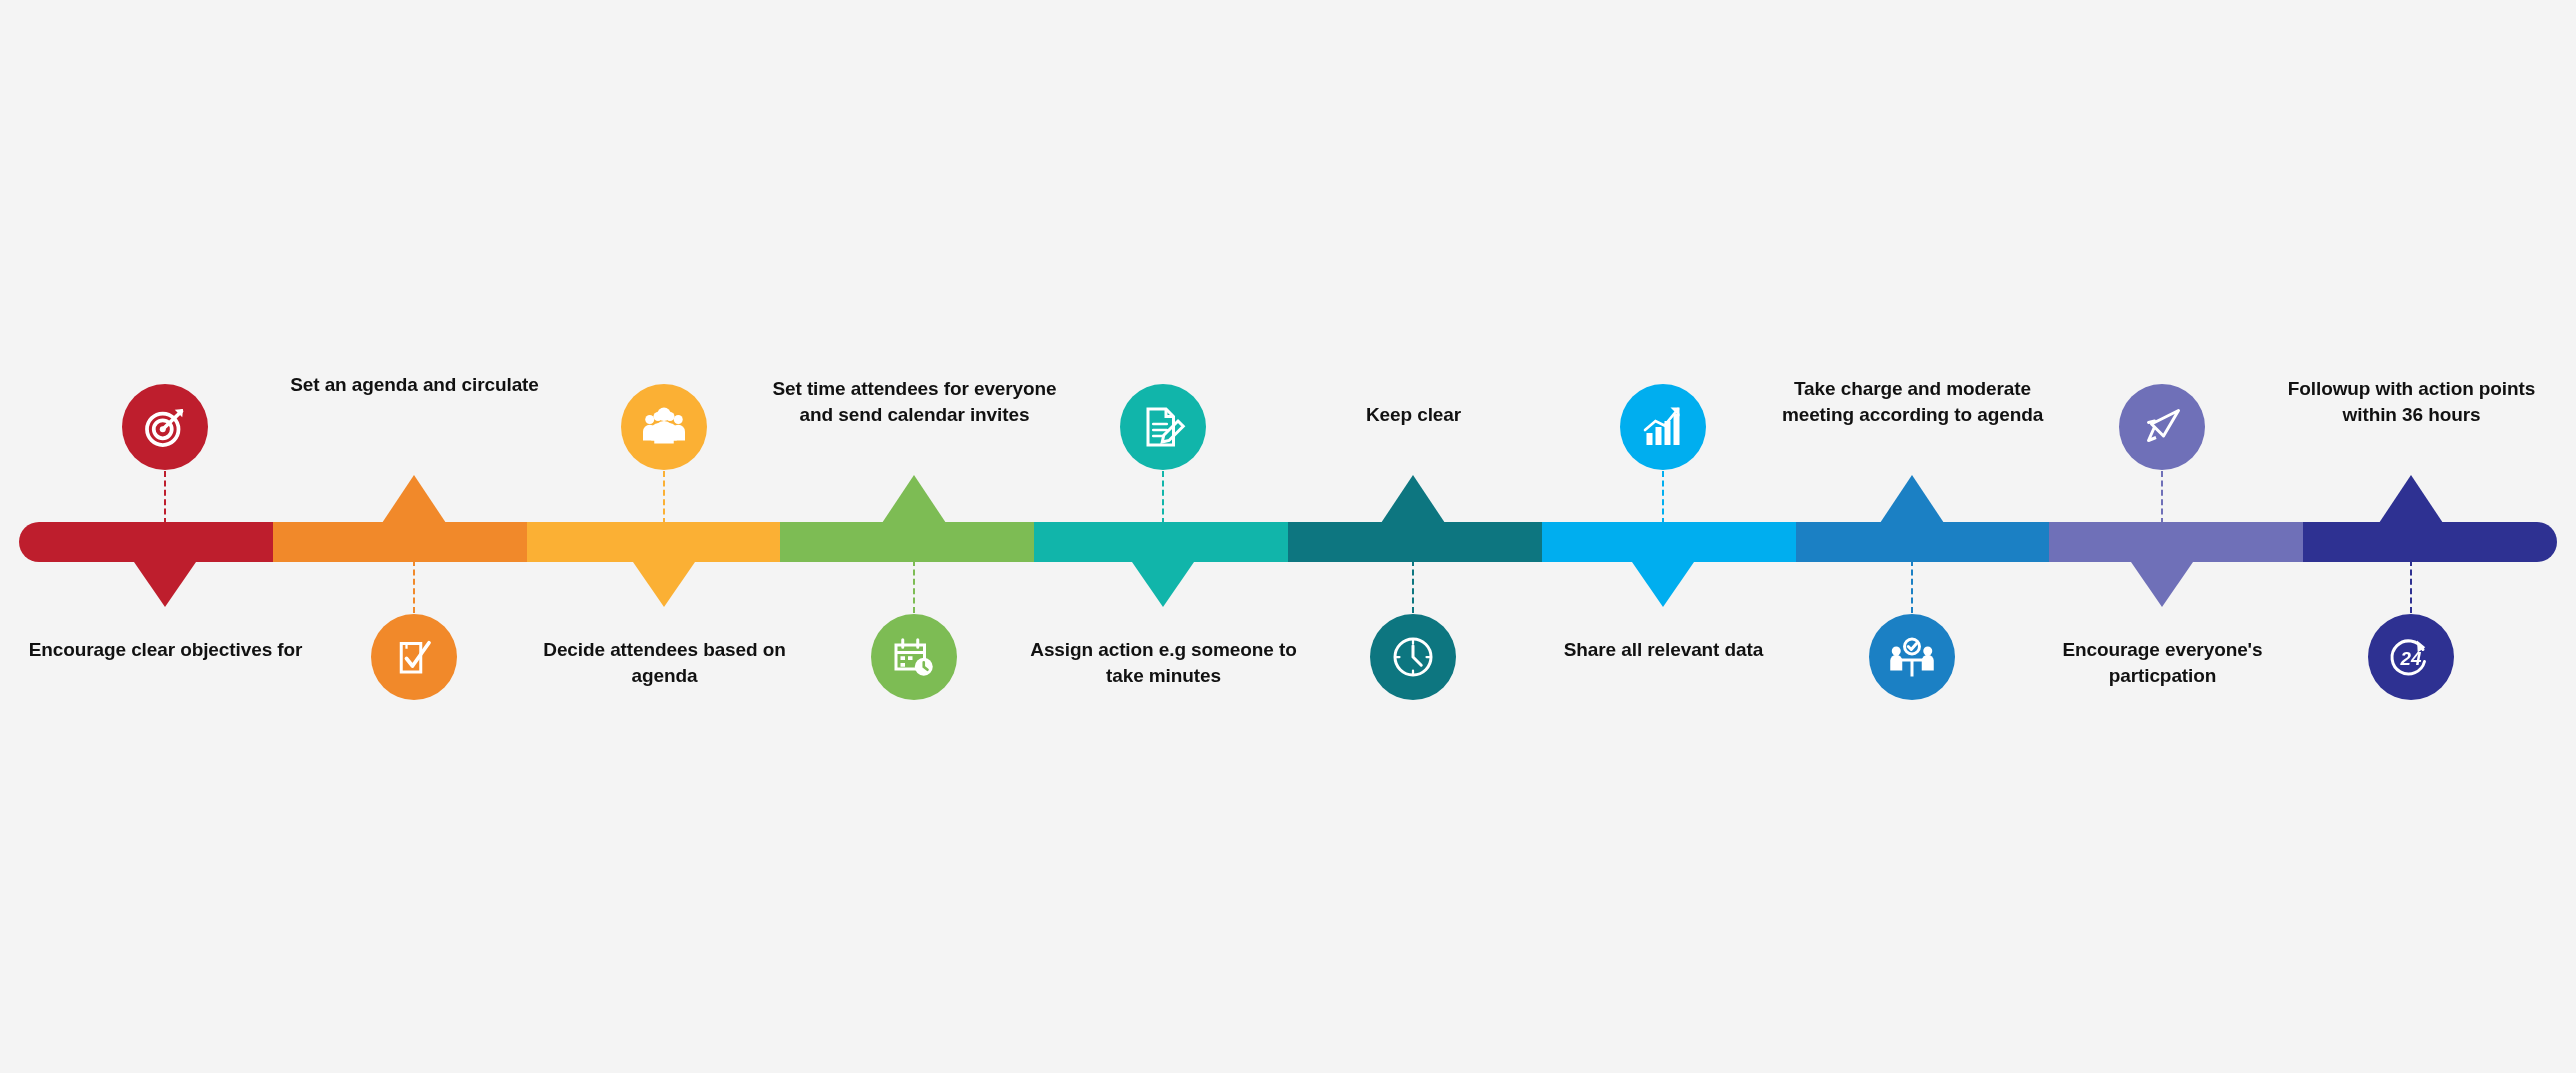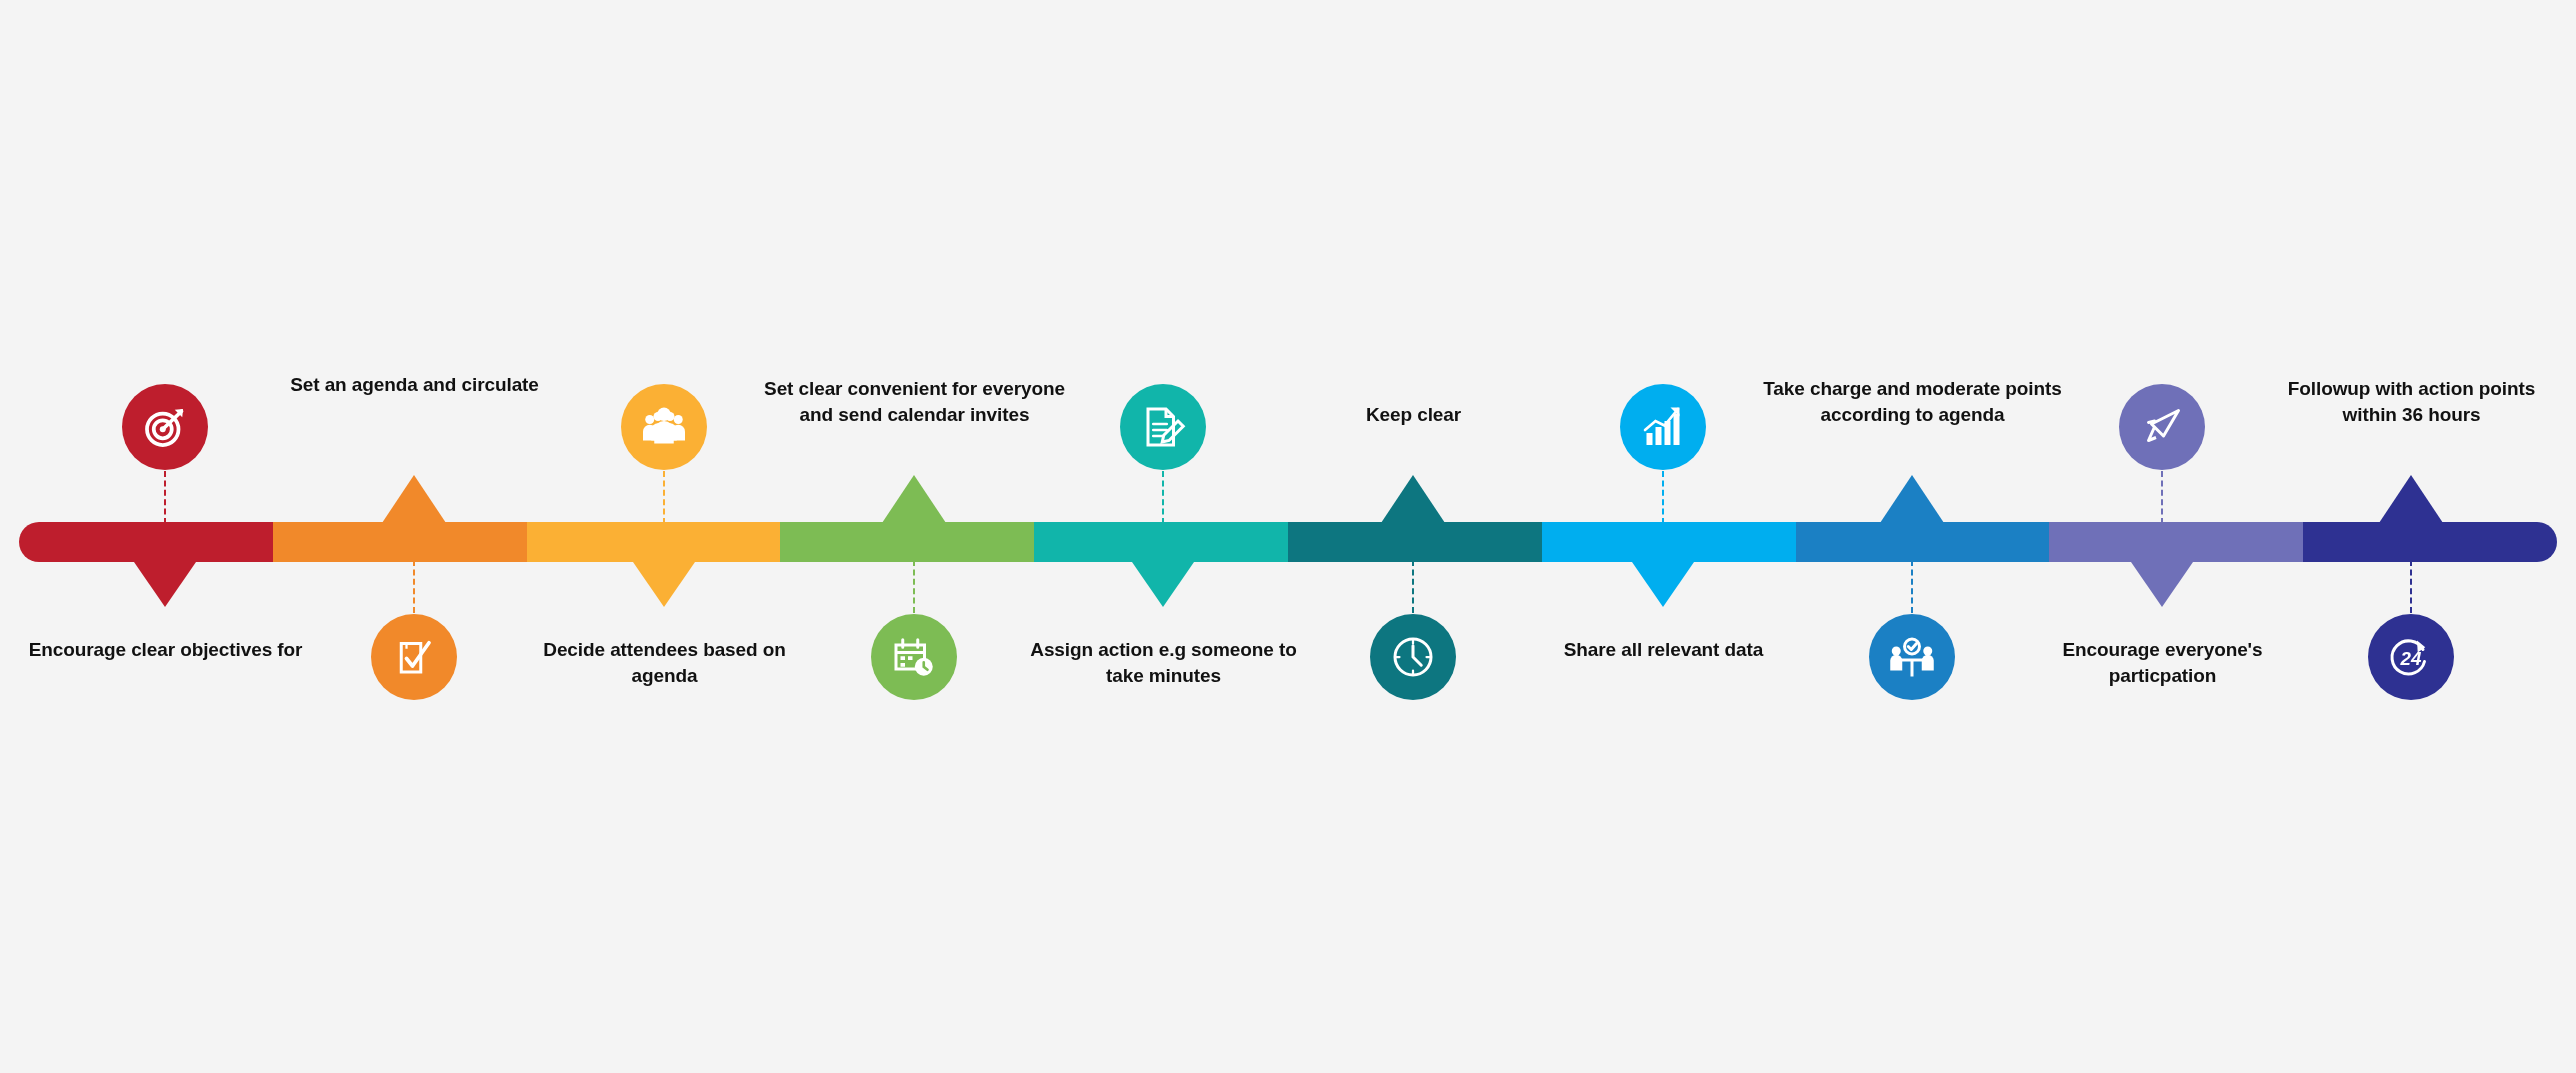--- a/index.html
+++ b/index.html
@@ -169,21 +169,21 @@
       <path d="M17 9 v10 M37 9 v10" stroke-linecap="round"></path>
       <rect x="14" y="31" width="6" height="5" fill="#fff" stroke="none"></rect>
       <rect x="24" y="31" width="6" height="5" fill="#fff" stroke="none"></rect>
       <rect x="14" y="40" width="6" height="5" fill="#fff" stroke="none"></rect>
       <circle cx="45" cy="45" r="12" fill="#fff" stroke="none"></circle>
       <circle cx="45" cy="45" r="9" fill="none" stroke="#fff" stroke-width="0"></circle>
       <path d="M45 39 v6 l5 4" stroke="#7DBC54" stroke-width="3.5" stroke-linecap="round"></path>
     </svg>
           </span>
         </div>
-        <div class="cap up l3">Set clear convenient for everyone and send calendar invites</div>
+        <div class="cap up l3">Set time attendees for everyone and send calendar invites</div>
       </div>
       <div class="step" style="left: 1163px;">
         <div class="tri-down" style="border-top-color: rgb(17, 181, 170);"></div>
         <div class="dash up" style="border-left-color: rgb(17, 181, 170);"></div>
         <div class="bubble up" style="background: rgb(17, 181, 170);">
           <span>
             <svg viewBox="0 0 64 64" fill="none" stroke="#fff" stroke-width="4">
       <path d="M12 8 h24 l10 10 v38 h-34 z"></path>
       <path d="M36 8 v10 h10"></path>
       <path d="M19 28 h18 M19 36 h18 M19 44 h12" stroke-width="3.5" stroke-linecap="round"></path>
@@ -235,21 +235,21 @@
       <circle cx="11" cy="24" r="6"></circle>
               <path d="M3 50 v-13 a8 8 0 0 1 16 0 v13 z"></path>
       <circle cx="53" cy="24" r="6"></circle>
               <path d="M45 50 v-13 a8 8 0 0 1 16 0 v13 z"></path>
       <circle cx="32" cy="18" r="10" fill="none" stroke="#fff" stroke-width="4"></circle>
       <path d="M27 18 l4 4 7 -8" fill="none" stroke="#fff" stroke-width="4" stroke-linecap="round" stroke-linejoin="round"></path>
       <path d="M17 34 h30 v4 h-13 v20 h-4 v-20 h-13 z"></path>
     </svg>
           </span>
         </div>
-        <div class="cap up l3">Take charge and moderate points according to agenda</div>
+        <div class="cap up l3">Take charge and moderate meeting according to agenda</div>
       </div>
       <div class="step" style="left: 2162px;">
         <div class="tri-down" style="border-top-color: rgb(111, 112, 184);"></div>
         <div class="dash up" style="border-left-color: rgb(111, 112, 184);"></div>
         <div class="bubble up" style="background: rgb(111, 112, 184);">
           <span>
             <svg viewBox="0 0 64 64" fill="none" stroke="#fff" stroke-width="4" stroke-linejoin="round">
       <path d="M54 10 L18 28 L34 44 z"></path>
       <path d="M22 32 L14 50 L24 46"></path>
       <path d="M14 26 L22 24" stroke-linecap="round"></path>

